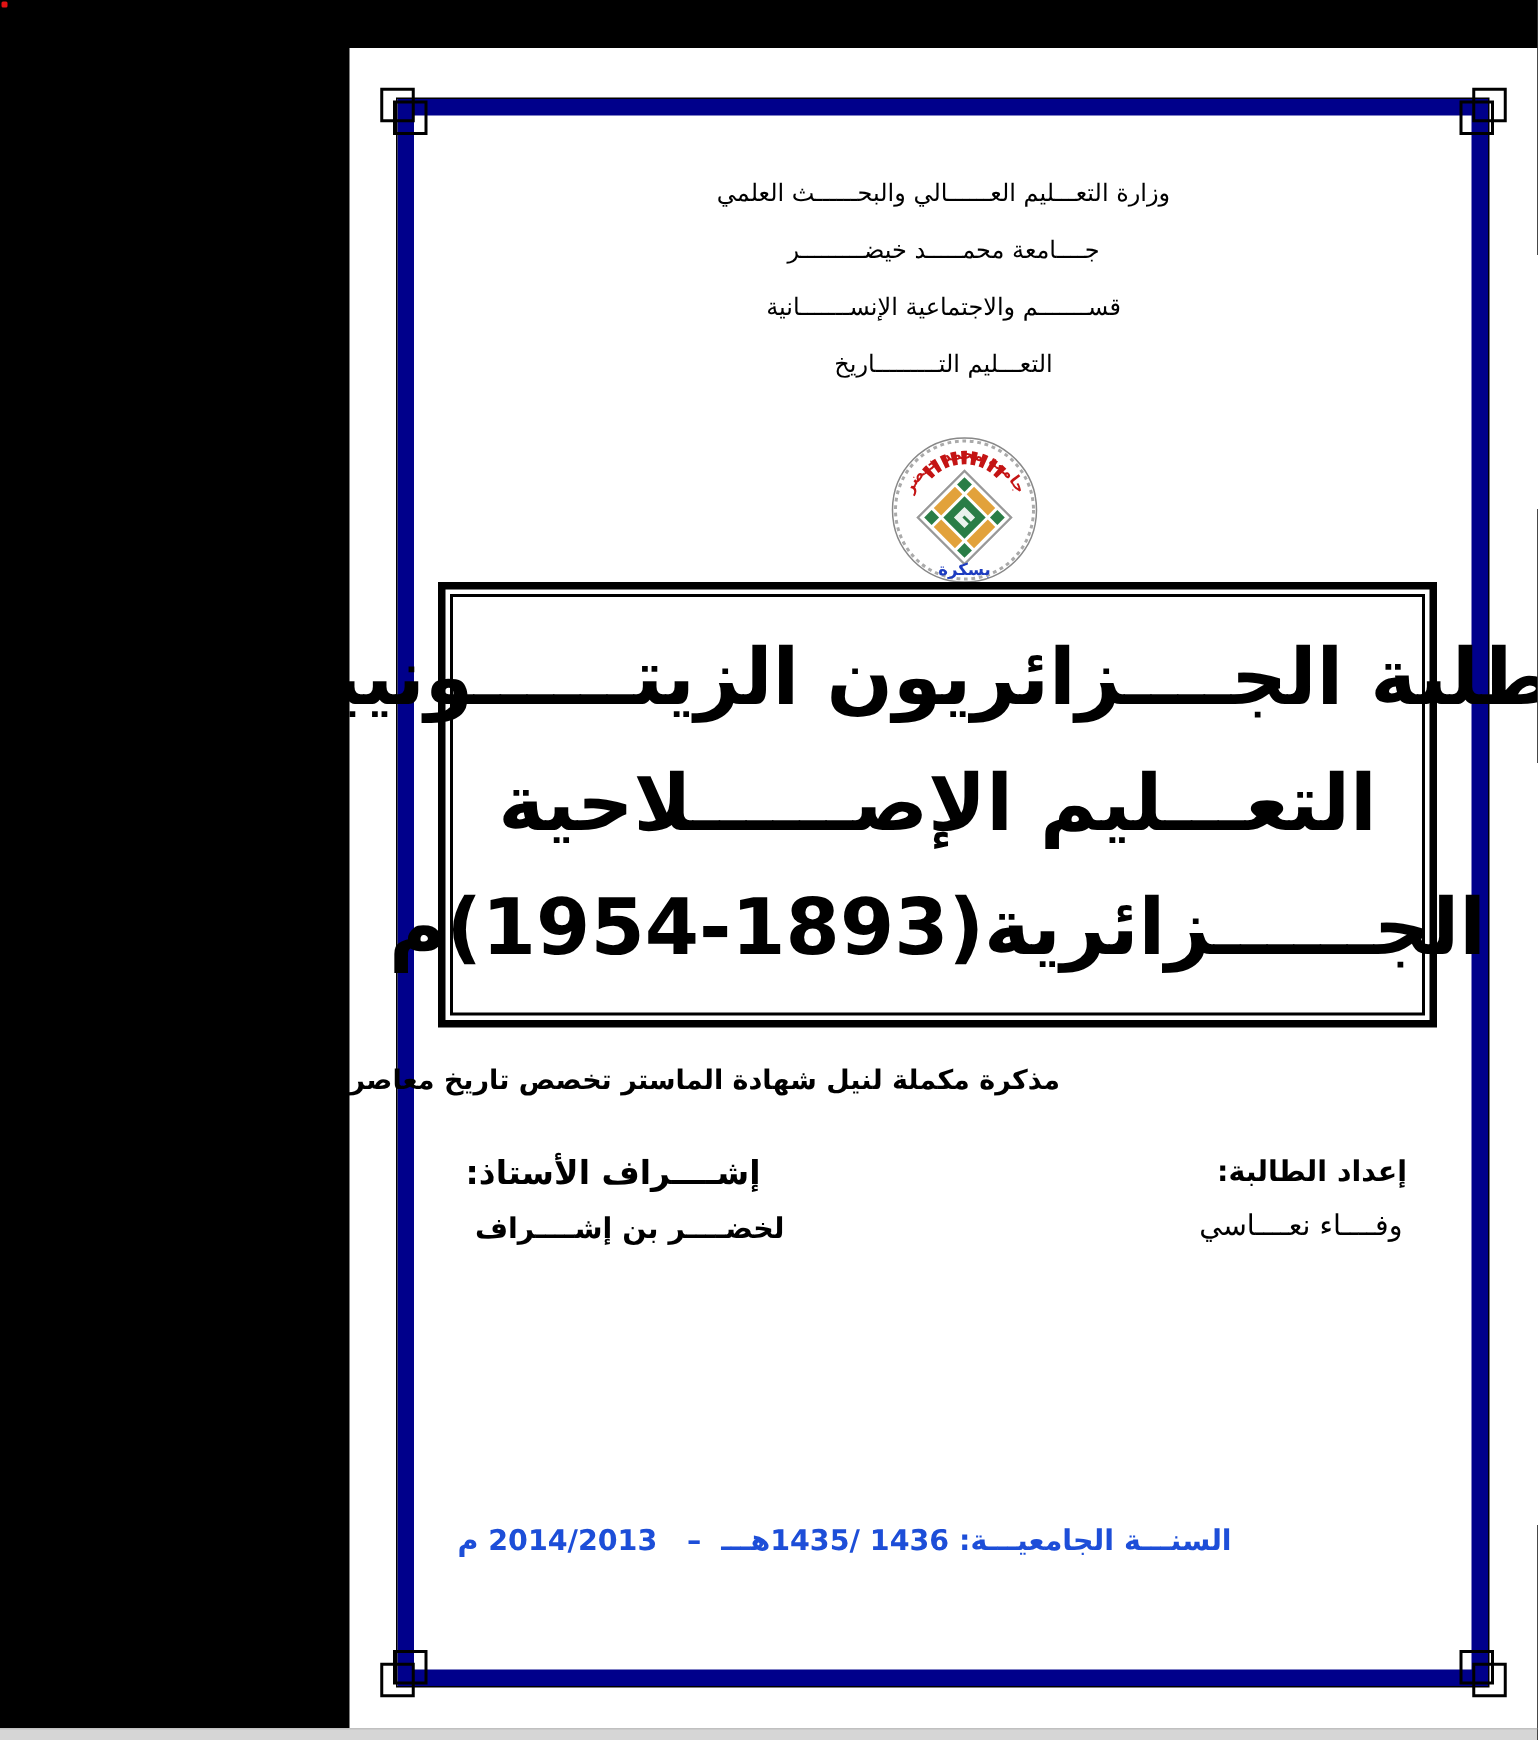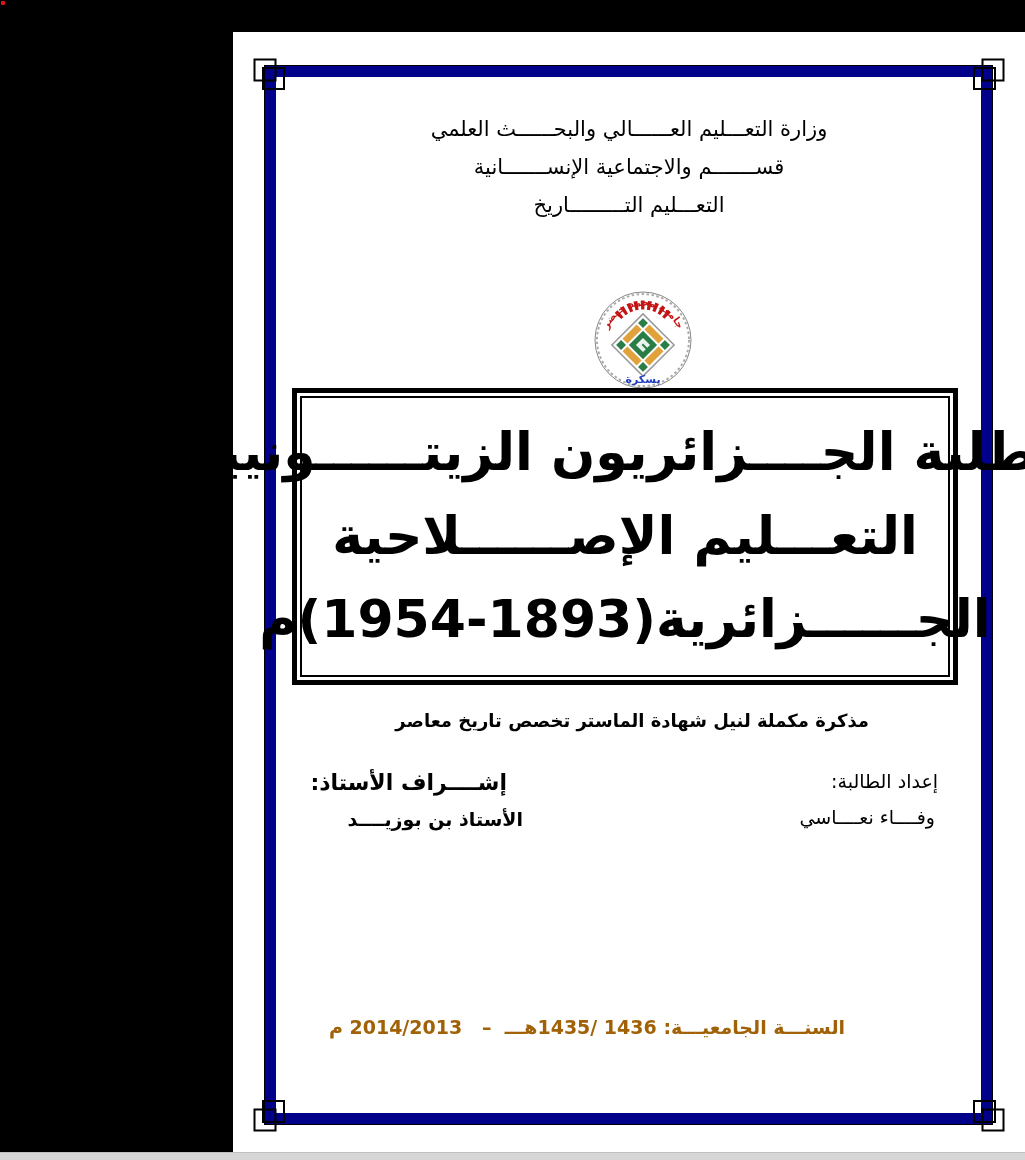--- a/index.html
+++ b/index.html
@@ -18,47 +18,47 @@
     position:absolute;left:32px;top:34px;width:727px;height:1058px;
     border:11px solid #00008B;outline:1.6px solid #000;box-sizing:border-box;
   }
   .corner{position:absolute;width:36px;height:36px;}
   .corner.tl{left:20px;top:26px;}
   .corner.tr{left:736px;top:26px;transform:scaleX(-1);}
   .corner.bl{left:20px;top:1064px;transform:scaleY(-1);}
   .corner.br{left:736px;top:1064px;transform:scale(-1,-1);}
   .header-block{
     position:absolute;left:40px;top:78px;width:712px;text-align:center;direction:rtl;
-    font-size:21px;line-height:38px;color:#000;font-weight:500;
+    font-size:16px;line-height:38px;color:#000;font-weight:500;
   }
   .logo{position:absolute;left:360px;top:258px;width:100px;height:100px;}
   .title-box{
     position:absolute;left:59px;top:356px;width:666px;height:297px;
     border:5px solid #000;box-sizing:border-box;
   }
   .title-box-inner{
     position:absolute;inset:3px;border:2px solid #000;
     display:flex;flex-direction:column;justify-content:space-evenly;align-items:center;
     direction:rtl;text-align:center;
   }
   .title-line{
     font-size:52px;font-weight:bold;color:#000;line-height:1.1;white-space:nowrap;
     font-family:"DejaVu Sans",sans-serif;
   }
   .note-line{
-    position:absolute;left:0;top:678px;width:636px;text-align:right;direction:rtl;
+    position:absolute;left:0;top:678px;width:636px;text-align:left;direction:rtl;
     font-size:18px;font-weight:bold;color:#000;
   }
-  .prep-label{position:absolute;right:87px;top:738px;direction:rtl;font-size:19px;font-weight:normal;white-space:nowrap;}
+  .prep-label{position:absolute;right:87px;top:738px;direction:rtl;font-size:19px;font-weight:bold;white-space:nowrap;}
   .prep-name{position:absolute;right:90px;top:774px;direction:rtl;font-size:19px;font-weight:normal;white-space:nowrap;}
   .sup-label{position:absolute;right:518px;top:738px;direction:rtl;font-size:22px;font-weight:bold;white-space:nowrap;}
   .sup-name{position:absolute;right:502px;top:776px;direction:rtl;font-size:19px;font-weight:bold;white-space:nowrap;}
   .year-line{
     position:absolute;left:0;top:984px;width:660px;text-align:center;direction:rtl;
-    font-size:19px;font-weight:bold;color:#a16207;white-space:nowrap;margin-left:24px;
+    font-size:19px;font-weight:bold;color:#1d4ed8;white-space:nowrap;
   }
   .num{direction:ltr;unicode-bidi:embed;}
 </style>
 </head>
 <body>
 
 <div class="screen">
   <div class="red-dot"></div>
 
   <div class="paper">
@@ -77,20 +77,21 @@
       <rect x="1.5" y="1.5" width="21" height="21" fill="none" stroke="#000" stroke-width="2"></rect>
       <rect x="10" y="10" width="21" height="21" fill="none" stroke="#000" stroke-width="2"></rect>
     </svg>
     <svg class="corner br" viewBox="0 0 36 36">
       <rect x="1.5" y="1.5" width="21" height="21" fill="none" stroke="#000" stroke-width="2"></rect>
       <rect x="10" y="10" width="21" height="21" fill="none" stroke="#000" stroke-width="2"></rect>
     </svg>
 
     <div class="header-block">
       <div>وزارة التعـــليم العــــــالي والبحــــــث العلمي</div>
+      <div>جــــامعة محمـــــد خيضـــــــــر</div>
       <div>قســـــــم والاجتماعية الإنســـــــانية</div>
       <div>التعـــليم التـــــــــاريخ</div>
     </div>
 
     <svg class="logo" viewBox="0 0 100 100">
       <circle cx="50" cy="50" r="48" fill="#fff" stroke="#888" stroke-width="1"></circle>
       <circle cx="50" cy="50" r="46" fill="none" stroke="#aaa" stroke-width="2" stroke-dasharray="2.5 2.5"></circle>
       <path d="M25,26 A34,34 0 0 1 75,26" fill="none" stroke="#c41414" stroke-width="9" stroke-dasharray="3.5 3"></path>
       <defs>
         <path id="arcTop" d="M12,54 A38,38 0 0 1 88,54"></path>
@@ -121,21 +122,21 @@
         <div class="title-line">الجــــــزائرية(1893-1954)م</div>
       </div>
     </div>
 
     <div class="note-line">مذكرة مكملة لنيل شهادة الماستر تخصص تاريخ معاصر</div>
 
     <div class="prep-label">إعداد الطالبة:</div>
     <div class="prep-name">وفــــاء نعــــاسي</div>
 
     <div class="sup-label">إشــــراف الأستاذ:</div>
-    <div class="sup-name">الأستاذ بن بوزيــــد</div>
+    <div class="sup-name">لخضــــر بن إشــــراف</div>
 
     <div class="year-line">
       <span>السنـــة الجامعيـــة:</span>
       <span class="num">1435/ 1436</span><span>هـــ</span>
       &nbsp;<span>–</span>&nbsp;&nbsp;
       <span class="num">2014/2013</span>
       <span>م</span>
     </div>
 
   </div>

